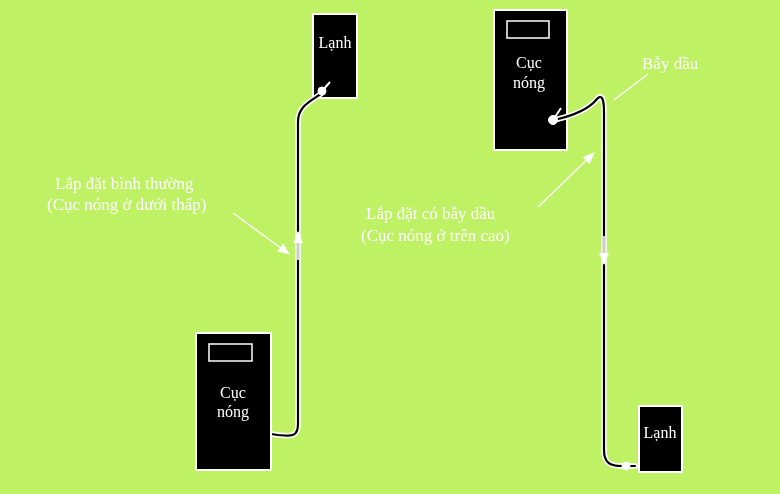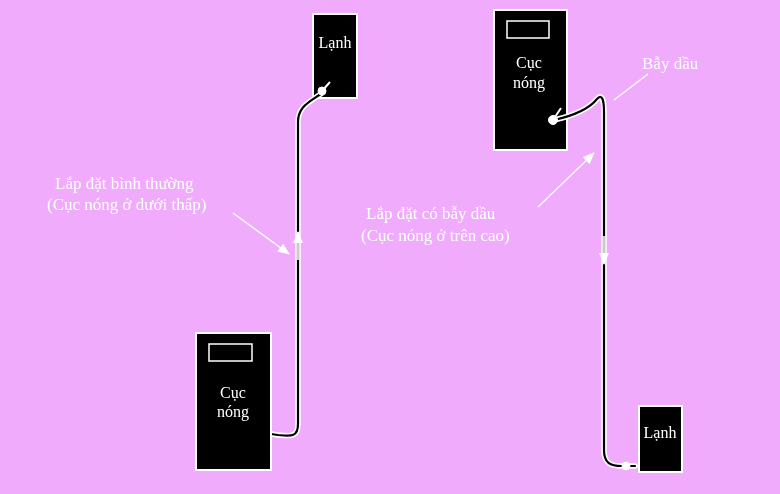--- a/index.html
+++ b/index.html
@@ -1,19 +1,19 @@
 <!DOCTYPE html>
 <html><head>
 <meta charset="utf-8">
 <style>
   html,body{margin:0;padding:0;background:#000;}
   .canvas{
     position:relative;
     width:780px;height:494px;
-    background:#f0abfc;
+    background:#bef264;
     overflow:hidden;
     font-family:"Liberation Serif", serif;
   }
   svg{display:block;}
   .box{fill:#000;stroke:#fff;stroke-width:2;}
   .inner-rect{fill:#000;stroke:#fff;stroke-width:1.5;}
   .pipe-outer{fill:none;stroke:#fff;stroke-width:5.5;stroke-linecap:round;}
   .pipe-inner{fill:none;stroke:#000;stroke-width:2.2;stroke-linecap:round;}
   .leader{stroke:#fff;stroke-width:1.4;fill:none;}
   .flow{stroke:#fff;stroke-width:1.6;fill:none;}

